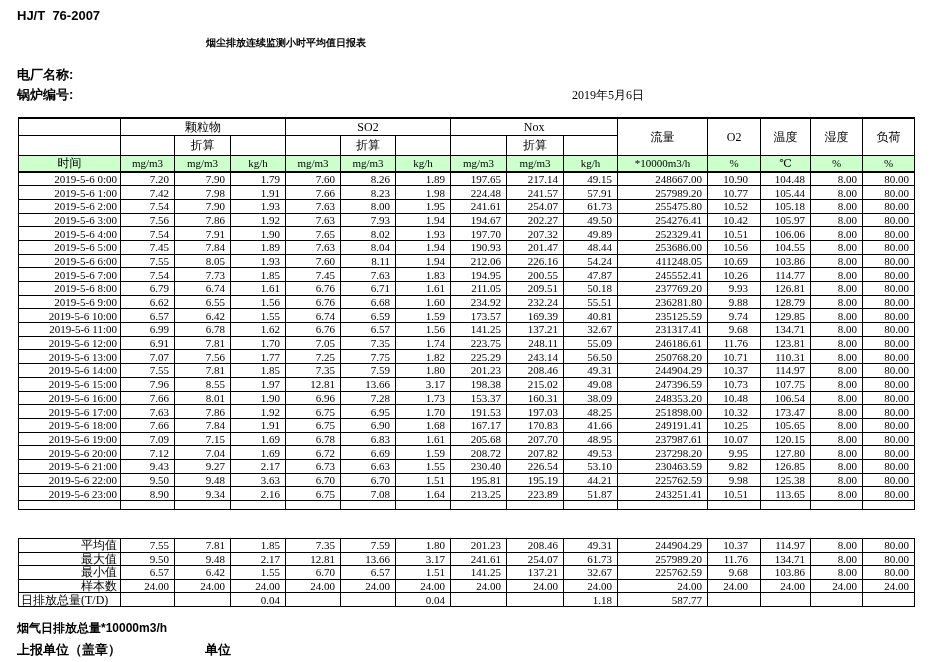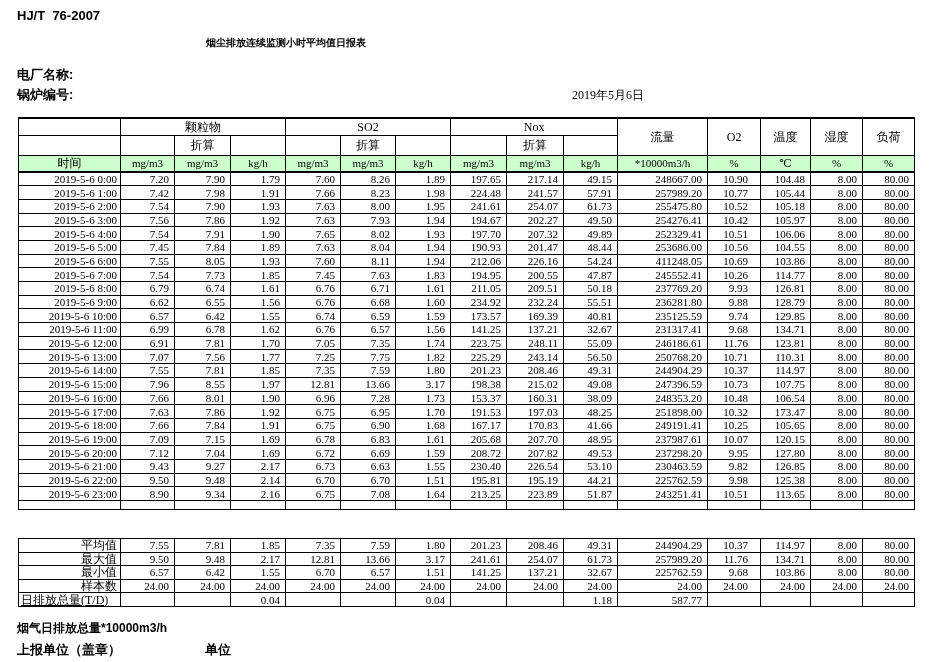--- a/index.html
+++ b/index.html
@@ -36,21 +36,21 @@
   #main-table tbody td { height: 13.7px; }
   #main-table tr.blank td { height: 9px; }
   #summary-table td { height: 13.6px; }
 
   .ch    { text-align: center; padding: 0; font-size: 12px; }
   .green { background: var(--green, #ccffcc); text-align: center; padding: 0; font-size: 11px; }
   .green.time-h { font-size: 12px; }
   .time  { padding-right: 3px; }
   .num.o2 { padding-right: 12px; }
   .slabel { text-align: right; padding-right: 3px; font-size: 12px; }
-  .tlabel { text-align: left;  padding-left: 2px;  font-size: 12px; text-decoration: underline; }
+  .tlabel { text-align: left;  padding-left: 2px;  font-size: 12px; }
 
   #flow-note   { left: 17px;  top: 620px; font-size: 12px; }
   #report-unit { left: 17px;  top: 641px; font-size: 13px; }
   #unit-label  { left: 205px; top: 641px; font-size: 13px; }
 </style>
 </head>
 <body>
 
 <div id="standard" class="abs hei">HJ/T  76-2007</div>
 <div id="title" class="abs hei">烟尘排放连续监测小时平均值日报表</div>
@@ -490,21 +490,21 @@
         <td class="num">230463.59</td>
         <td class="num o2">9.82</td>
         <td class="num">126.85</td>
         <td class="num">8.00</td>
         <td class="num">80.00</td>
       </tr>
       <tr>
         <td class="time">2019-5-6 22:00</td>
         <td class="num">9.50</td>
         <td class="num">9.48</td>
-        <td class="num">2.14</td>
+        <td class="num">3.63</td>
         <td class="num">6.70</td>
         <td class="num">6.70</td>
         <td class="num">1.51</td>
         <td class="num">195.81</td>
         <td class="num">195.19</td>
         <td class="num">44.21</td>
         <td class="num">225762.59</td>
         <td class="num o2">9.98</td>
         <td class="num">125.38</td>
         <td class="num">8.00</td>

